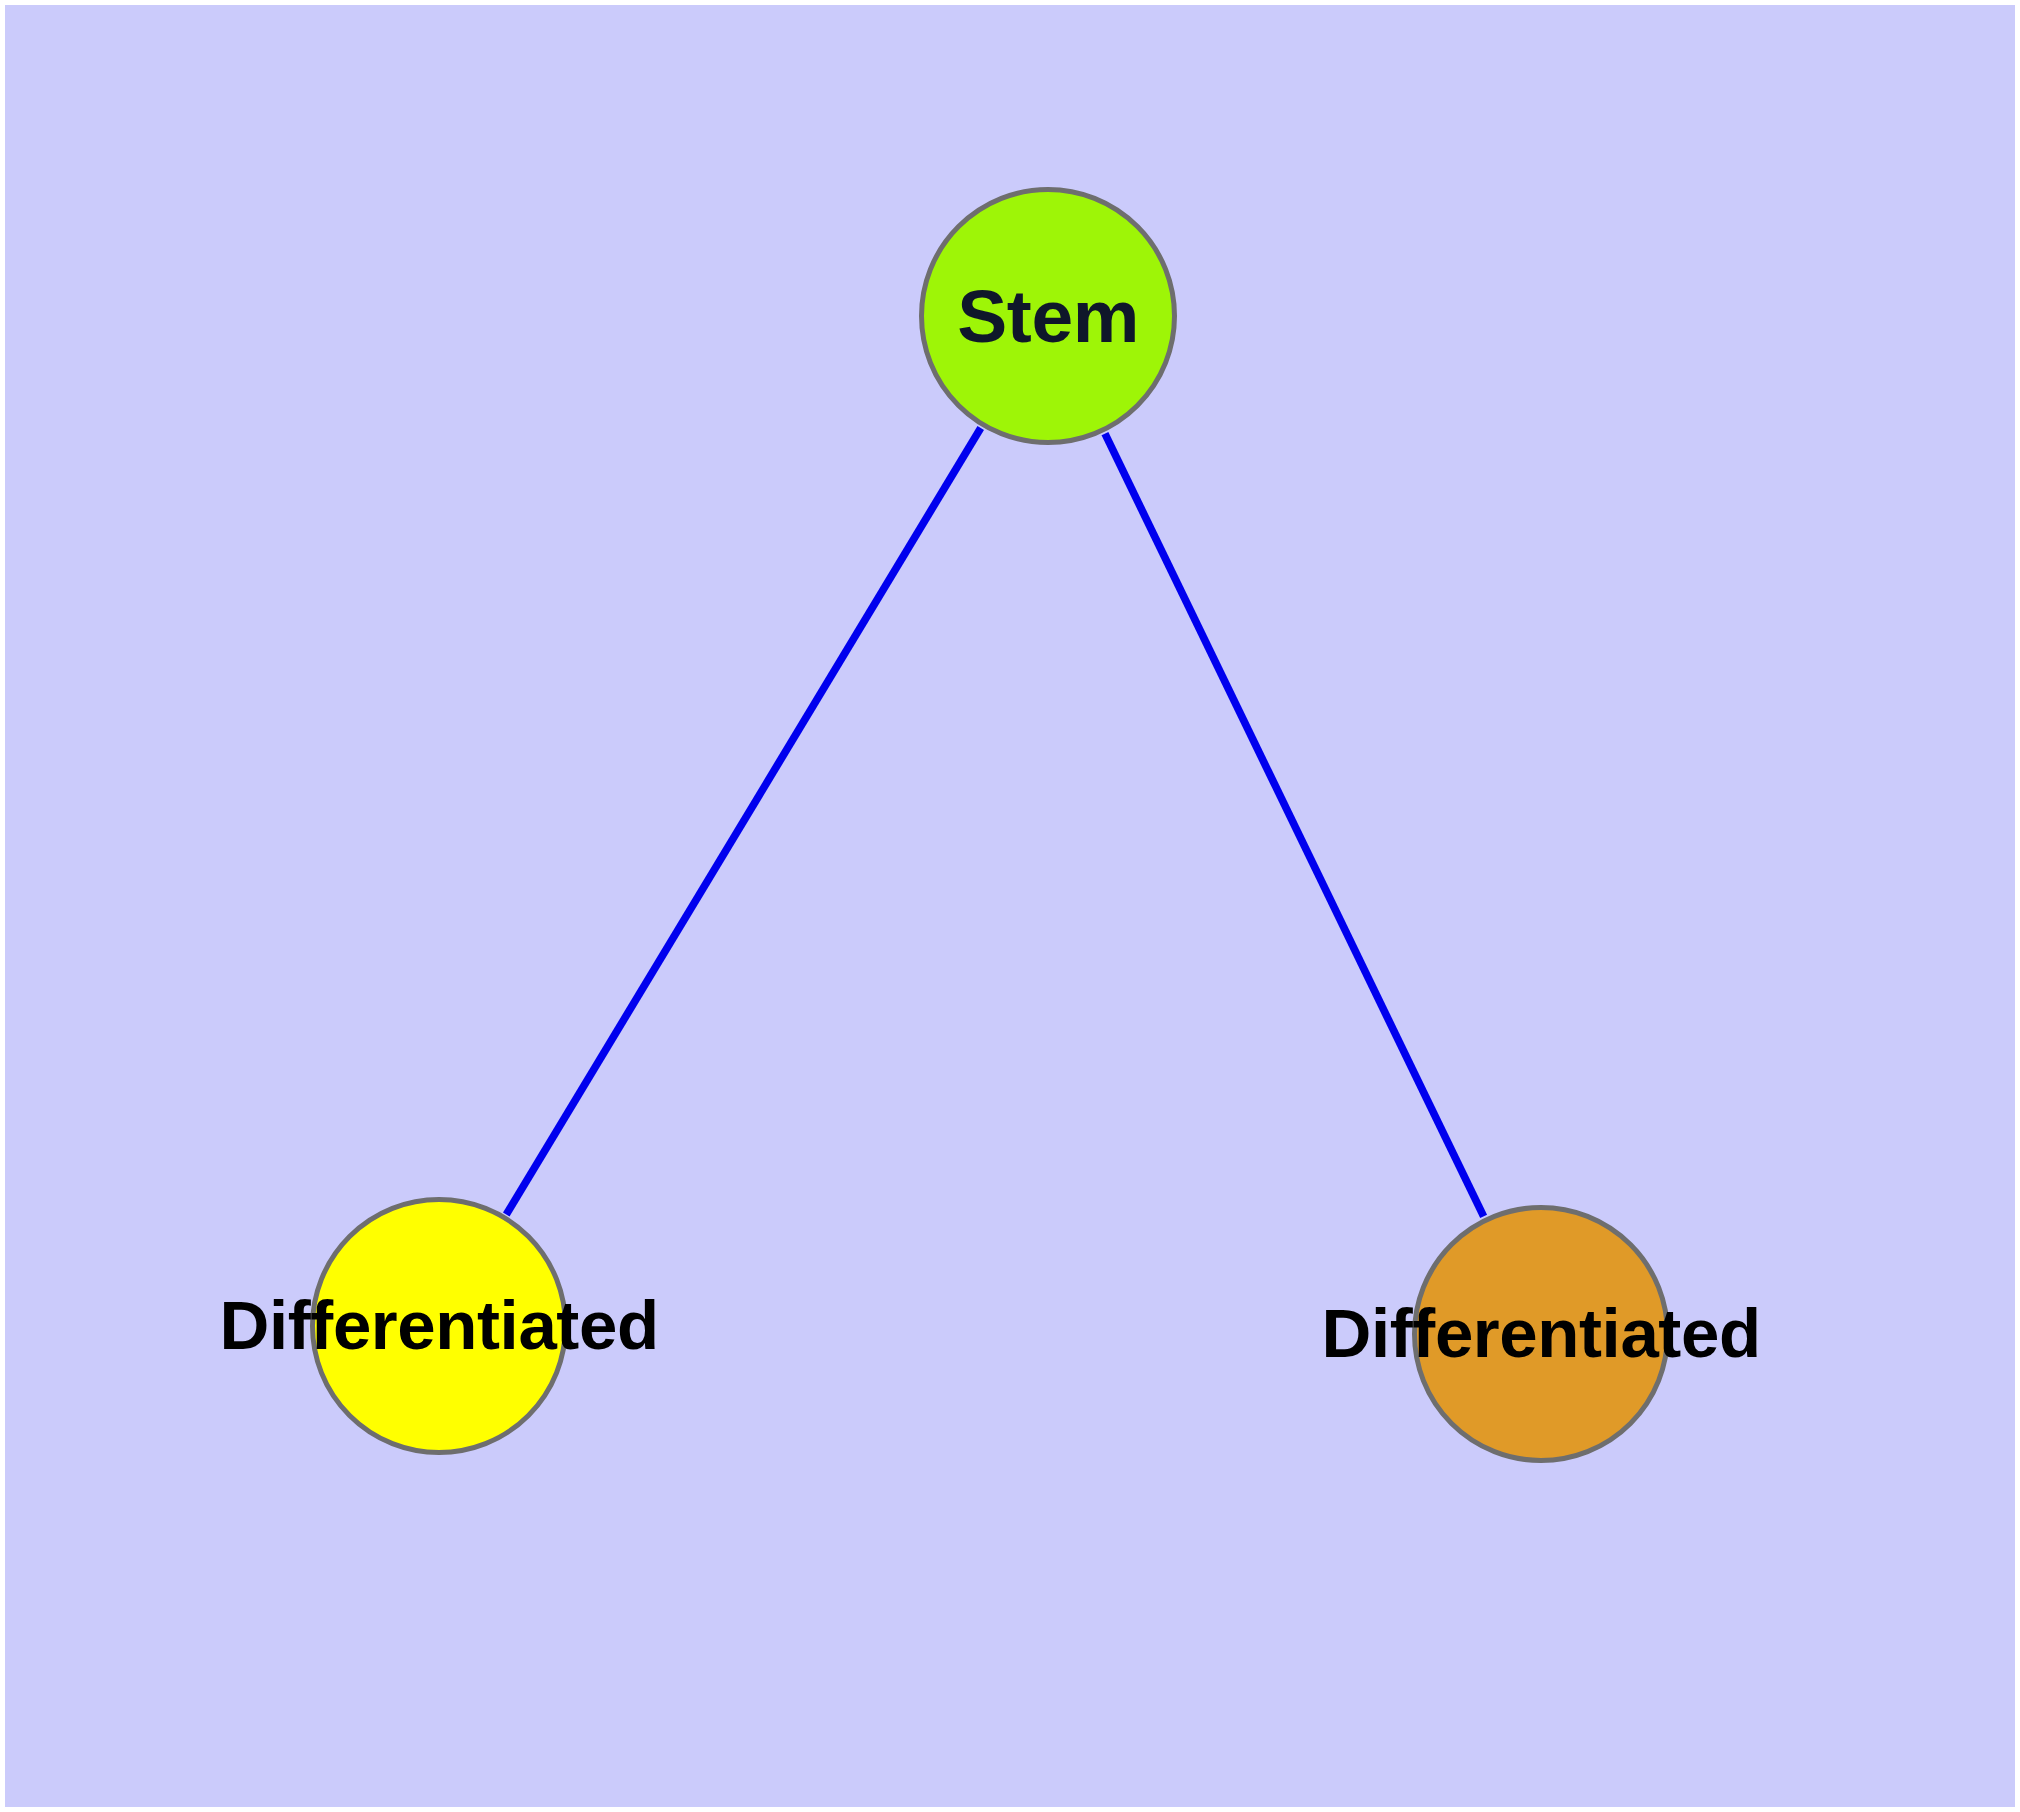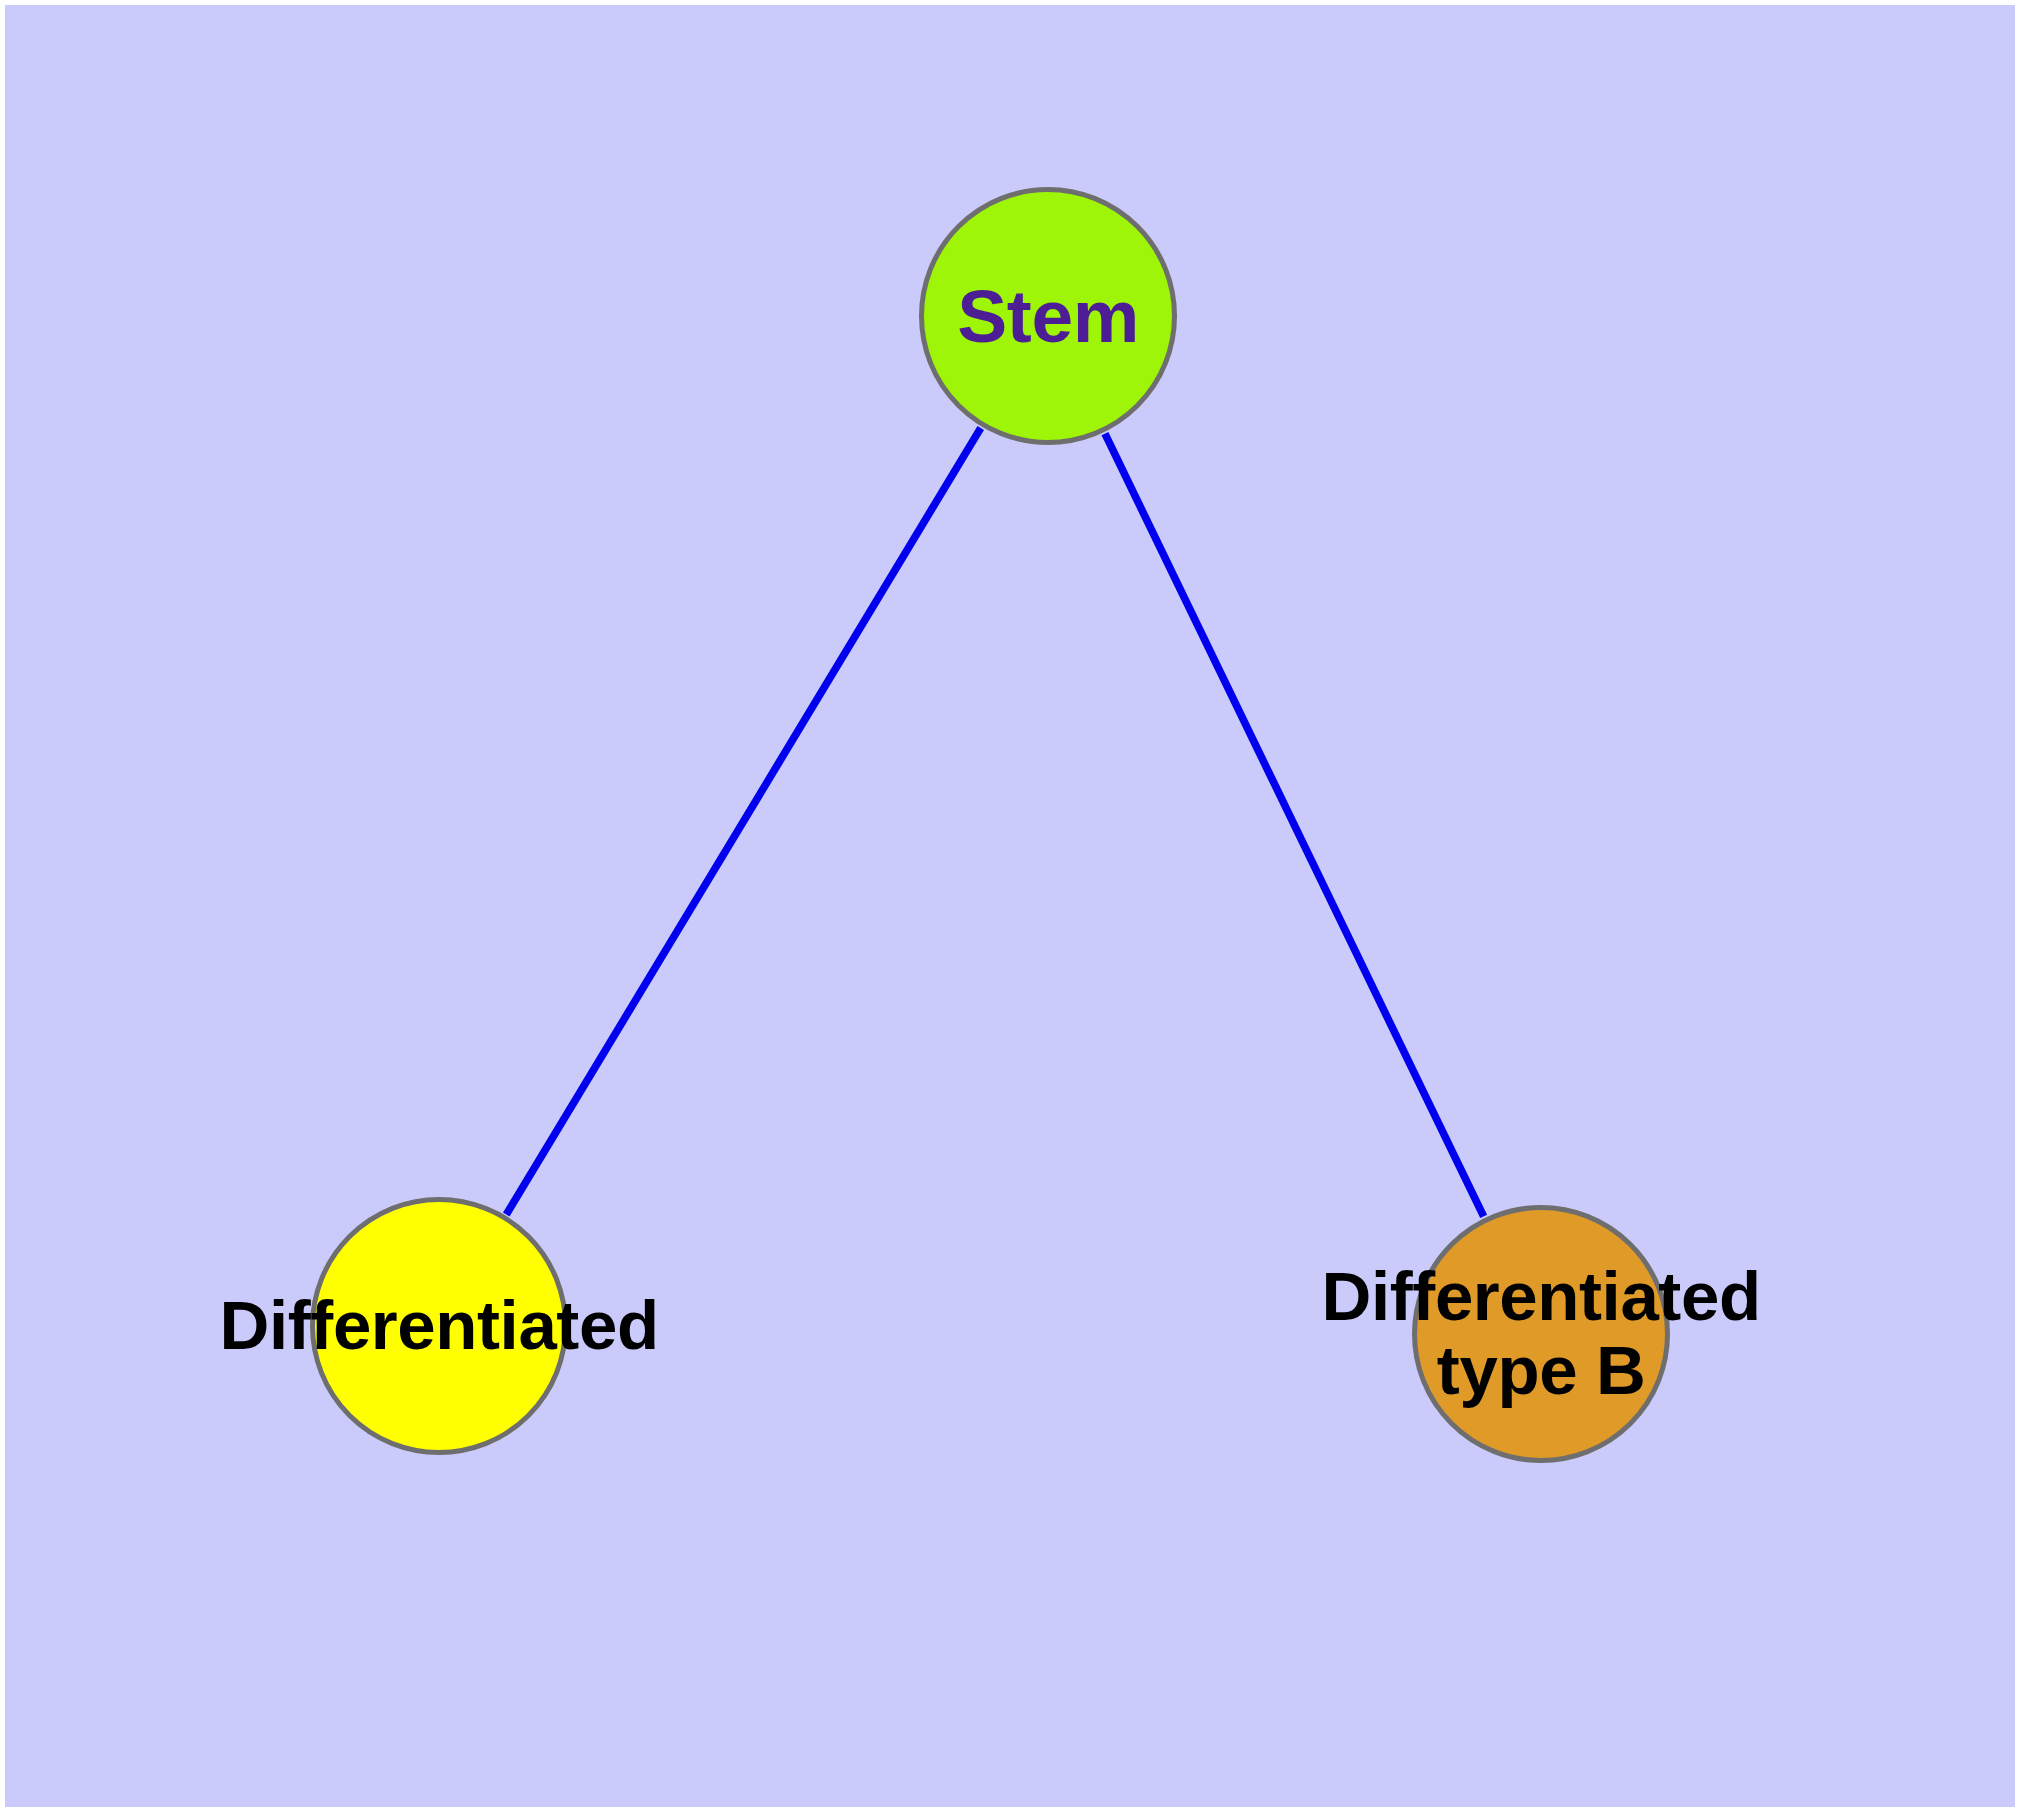--- a/index.html
+++ b/index.html
@@ -83,27 +83,26 @@
       <line id="edge-1" x1="1298.0643142000756" y1="505.63036377674825" x2="1744.9356857999244" y2="1429.3696362232517" stroke="#0000ee" stroke-width="9" stroke-linecap="butt"></line>
     </svg>
 
     <div id="node-layer">
       <div class="node" id="node-0" style="left: 914px; top: 182px; width: 258px; height: 258px; background: rgb(158, 245, 7); border-color: rgb(110, 110, 110); border-width: 5.1px;"></div>
       <div class="node" id="node-1" style="left: 305px; top: 1192px; width: 258px; height: 258px; background: rgb(255, 255, 0); border-color: rgb(110, 110, 110); border-width: 5.1px;"></div>
       <div class="node" id="node-2" style="left: 1407px; top: 1200px; width: 258px; height: 258px; background: rgb(224, 154, 40); border-color: rgb(110, 110, 110); border-width: 5.1px;"></div>
     </div>
 
     <div id="label-layer">
-      <div class="node-label" id="label-0" style="left: 1043px; top: 311px; font-size: 75px; color: #4c1d95;">
+      <div class="node-label" id="label-0" style="left: 1043px; top: 311px; font-size: 75px; color: #0f172a;">
         <span>Stem</span>
       </div>
       <div class="node-label" id="label-1" style="left: 434px; top: 1321px; font-size: 69px; color: rgb(0, 0, 0);">
         <span>Differentiated</span><br>
       </div>
       <div class="node-label" id="label-2" style="left: 1536px; top: 1329px; font-size: 69px; color: rgb(0, 0, 0);">
         <span>Differentiated</span><br>
-        <span>type B</span>
       </div>
     </div>
 
   </div>
 </div>
 
 
 </body></html>

